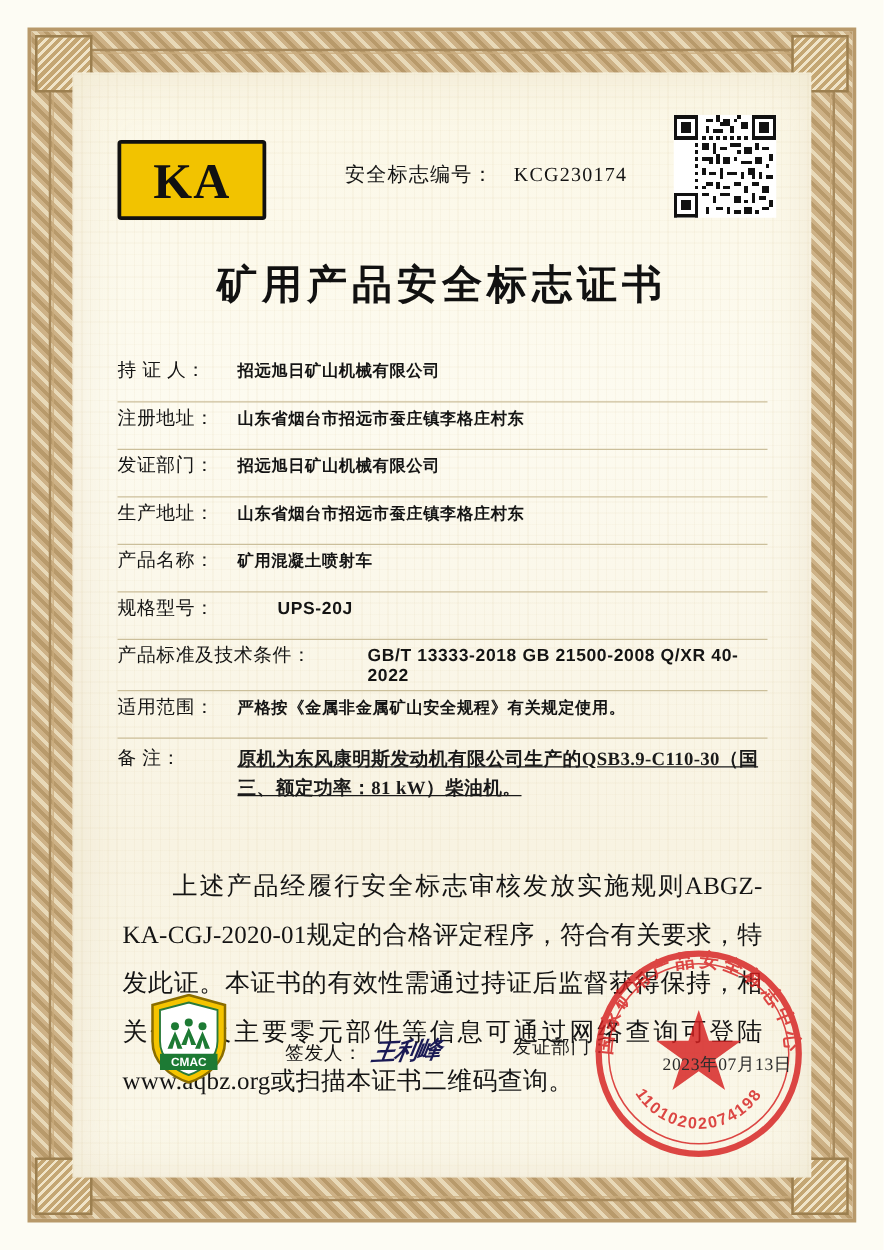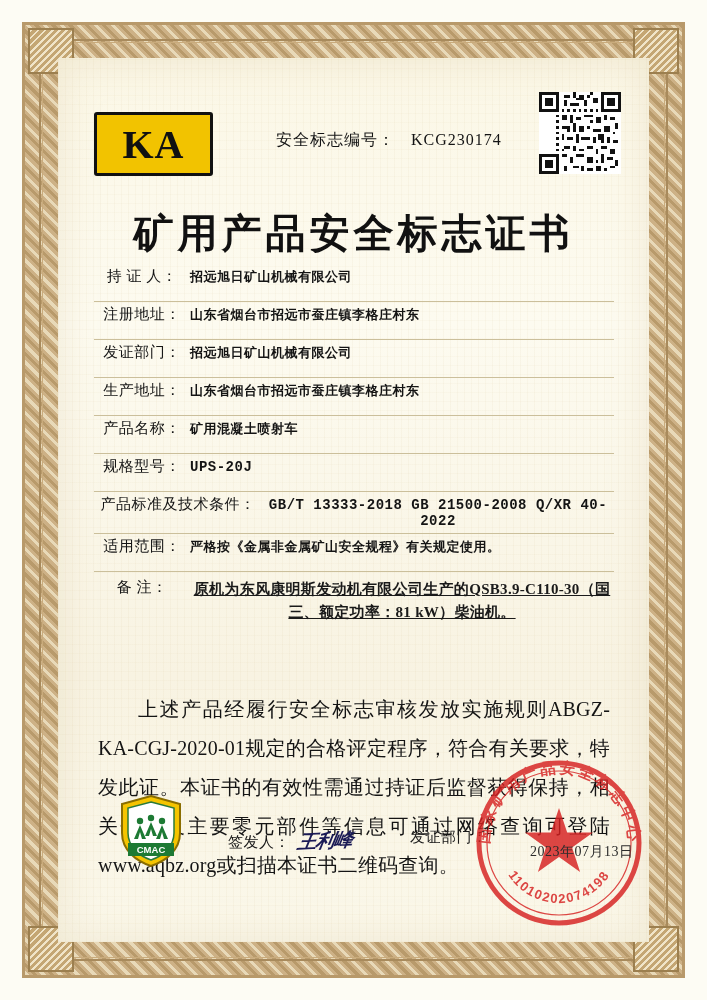--- a/index.html
+++ b/index.html
@@ -125,35 +125,34 @@
     width: 82px; height: 82px;
     z-index: 3;
     background: #fff;
   }
 
   
   .doc-title {
     position: absolute;
     left: 0; right: 0; top: 148px;
     text-align: center;
-    font-size: 40px;
+    font-size: 32px;
     font-weight: bold;
     letter-spacing: 4px;
     color: #111;
     font-family: "DejaVu Serif", "Liberation Serif", serif;
     z-index: 3;
   }
 
   
   .fields {
     position: absolute;
-    left: 36px; top: 206px;
+    left: 36px; top: 226px;
     width: 520px;
     z-index: 3;
-    text-align: center;
   }
   .field-row {
     display: flex;
     align-items: baseline;
     min-height: 30px;
     padding: 3px 0 4px 0;
     border-bottom: 1px solid #cbbf9b;
   }
   .field-label {
     font-size: 15px;
@@ -164,22 +163,23 @@
   }
   .field-label.w1 { width: 96px; }
   .field-label.w2 { width: 168px; }
   .field-value {
     font-size: 13px;
     font-weight: bold;
     color: #141414;
     letter-spacing: 0.5px;
   }
   .field-value.mono {
-    font-family: Liberation Mono, monospace;
+    font-family: Liberation Sans, sans-serif;
     font-size: 14px;
+    margin-left: 32px;
   }
 
   .date-row { display: flex; align-items: baseline; }
   .date-row .seg { display: flex; align-items: baseline; }
   .date-row .seg.right { margin-left: 60px; }
 
   .remark-row {
     display: flex;
     align-items: flex-start;
     padding: 6px 0 4px 0;

